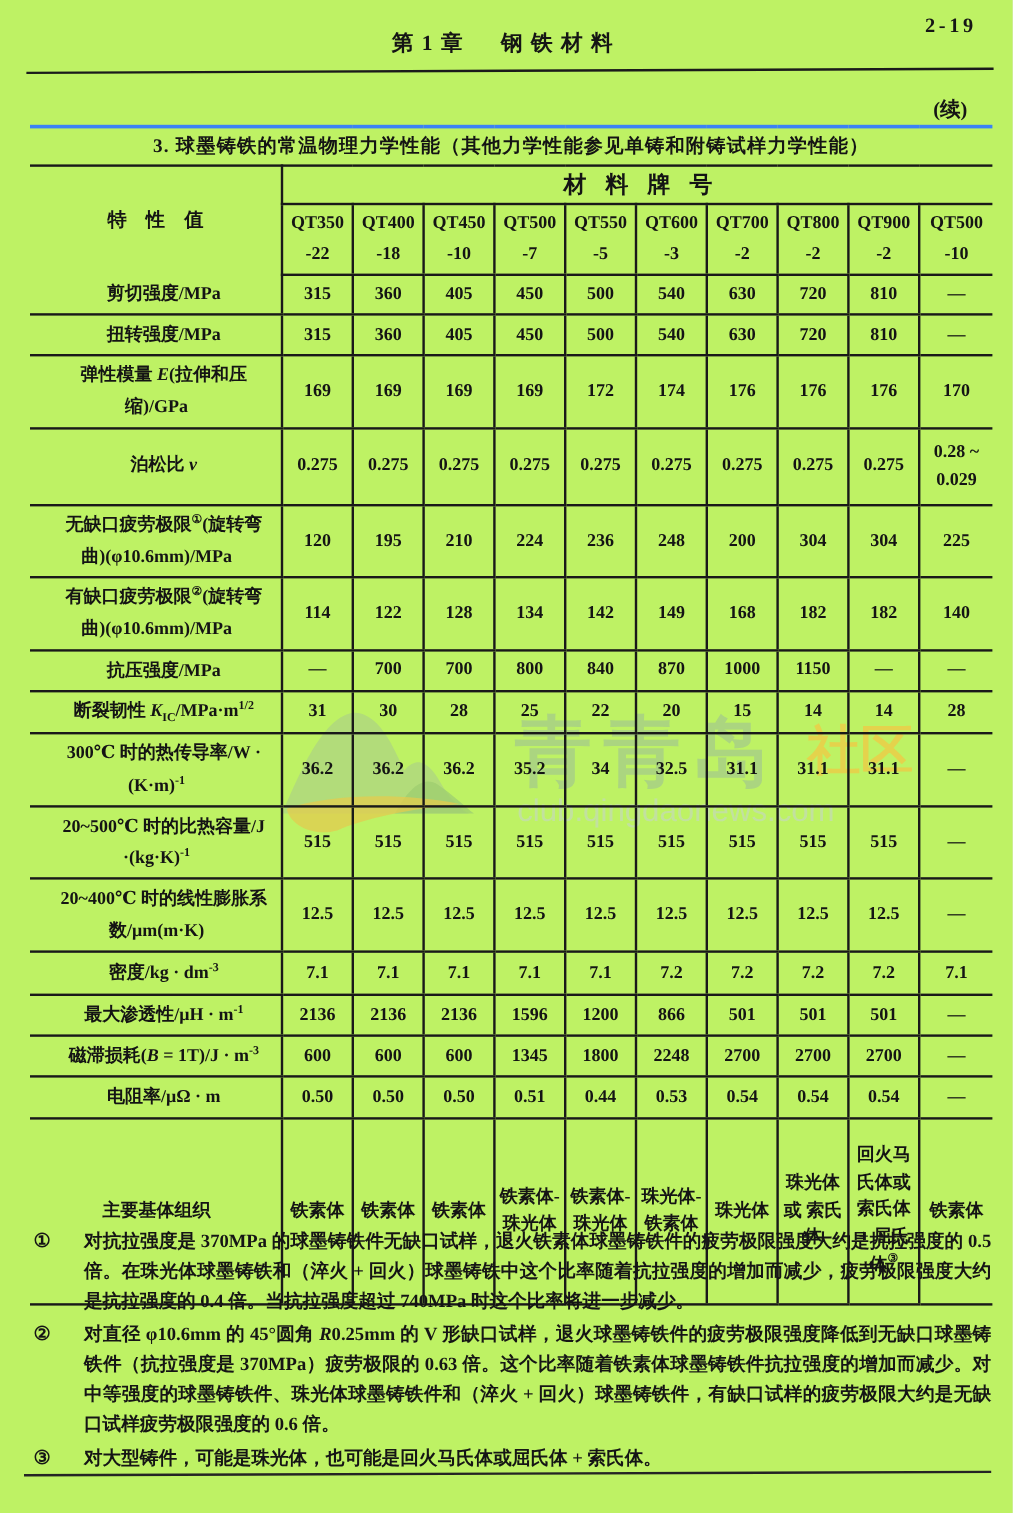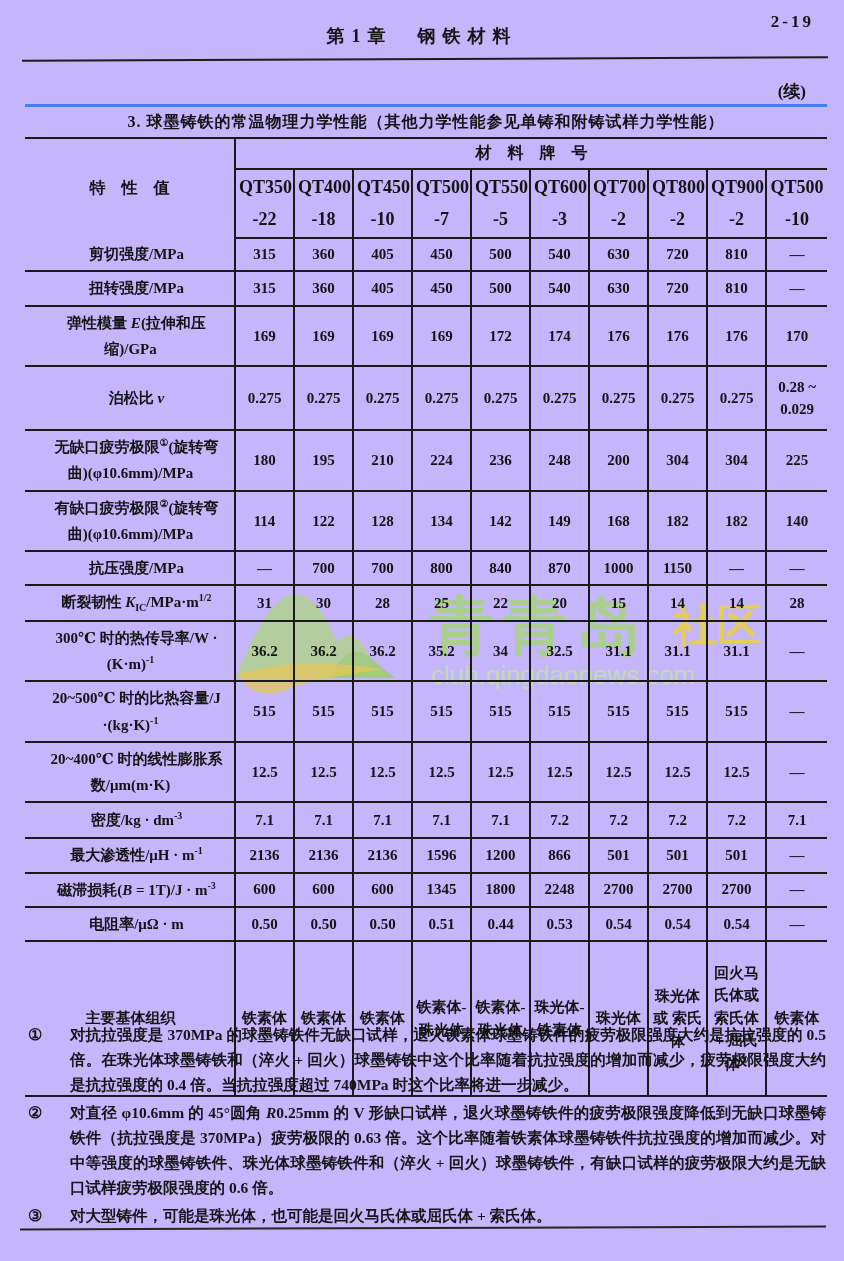--- a/index.html
+++ b/index.html
@@ -1,41 +1,41 @@
 <!DOCTYPE html>
 <html><head>
 <meta charset="utf-8">
 <style>
   html,body{margin:0;padding:0;background:#e8e8e4;}
   .page{
     position:relative;width:844px;height:1261px;margin:0 auto;
-    background:#c4b5fd;color:#151515;overflow:hidden;
+    background:#bef264;color:#151515;overflow:hidden;
     font-family:"Liberation Serif","DejaVu Serif",serif;
   }
   
   .chapter{position:absolute;top:24px;left:0;width:100%;text-align:center;
     font-size:18px;font-weight:bold;letter-spacing:7px;}
   .pageno{position:absolute;top:12px;right:30px;font-size:17px;font-weight:bold;letter-spacing:3px;}
   .rule-top{position:absolute;top:58px;left:22px;width:806px;height:2px;background:#1b1b1b;
     transform:rotate(-0.25deg);}
   .continued{position:absolute;top:80px;right:38px;font-size:17px;font-weight:bold;}
   
   .wm{position:absolute;left:233px;top:578px;width:545px;height:118px;z-index:0;opacity:.9;}
   .wm text{font-family:"Liberation Sans","DejaVu Sans",sans-serif;}
   
   .tblwrap{position:absolute;top:104px;left:25px;z-index:1;}
   table{border-collapse:collapse;table-layout:fixed;width:802px;}
   th,td{padding:2px 3px;font-weight:bold;color:#141414;vertical-align:middle;}
   .titlerow th{border-top:3px solid #3b82f6;border-bottom:2px solid #191919;
     font-size:16px;text-align:center;height:26px;letter-spacing:1px;}
   th.prop{font-size:16px;letter-spacing:16px;text-align:center;text-indent:16px;}
   th.group{border-left:2px solid #191919;border-bottom:2px solid #191919;
-    font-size:16px;letter-spacing:16px;text-align:center;text-indent:16px;height:25px;}
+    font-size:19px;letter-spacing:16px;text-align:center;text-indent:16px;height:25px;}
   td.grade{border-left:2px solid #191919;border-bottom:2px solid #191919;
-    text-align:center;font-size:18px;line-height:1.75;height:50px;}
+    text-align:center;font-size:15px;line-height:1.75;height:50px;}
   tbody th.label{border-bottom:2px solid #191919;text-align:center;font-size:15px;
     padding:3px 6px 3px 8px;text-indent:12px;line-height:1.75;font-weight:bold;}
   tbody th.label.center{text-align:center;text-indent:0;}
   tbody td.val{border-left:2px solid #191919;border-bottom:2px solid #191919;
     text-align:center;font-size:15px;line-height:1.5;padding:2px 2px;}
   sup{font-size:10px;} sub{font-size:10px;}
   
   .fns{position:absolute;top:1022px;left:28px;width:798px;z-index:1;}
   .fn{display:flex;margin-bottom:3px;}
   .fn .mk{flex:0 0 42px;width:42px;font-size:16px;font-weight:bold;line-height:25px;}
@@ -146,21 +146,21 @@
             <td class="val">0.275</td>
             <td class="val">0.275</td>
             <td class="val">0.275</td>
             <td class="val">0.275</td>
             <td class="val">0.275</td>
             <td class="val">0.275</td>
             <td class="val">0.28 ~ 0.029</td>
           </tr>
           <tr style="height: 59px;">
             <th class="label">无缺口疲劳极限<sup>①</sup>(旋转弯曲)(φ10.6mm)/MPa</th>
-            <td class="val">180</td>
+            <td class="val">120</td>
             <td class="val">195</td>
             <td class="val">210</td>
             <td class="val">224</td>
             <td class="val">236</td>
             <td class="val">248</td>
             <td class="val">200</td>
             <td class="val">304</td>
             <td class="val">304</td>
             <td class="val">225</td>
           </tr>

